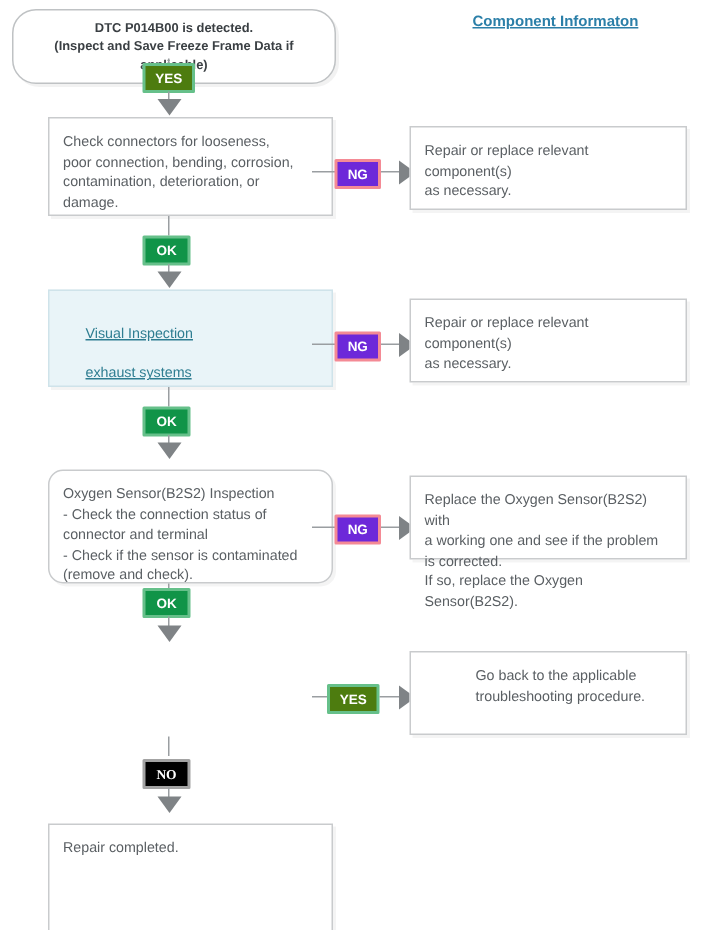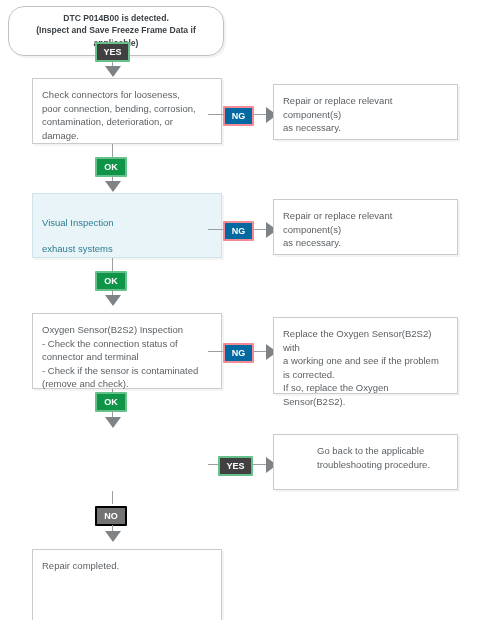--- a/index.html
+++ b/index.html
@@ -41,23 +41,25 @@
 
   
   .fbox.highlight {
     background: #e9f4f8;
     border: 1px solid #cfe3ea;
     padding: 8px 9px 6px 9px;
   }
   .fbox.highlight .linkline {
     display: block;
     color: #2e7d91;
+    text-decoration: underline;
     font-size: 9.5px;
     line-height: 13.2px;
     cursor: pointer;
+    margin-left: 15px;
   }
 
   
   .capsule {
     position: absolute;
     left: 8px;
     top: 6px;
     width: 216px;
     box-sizing: border-box;
     border: 1px solid #bfc2c4;
@@ -92,23 +94,23 @@
     box-sizing: border-box;
     font-size: 9px;
     font-weight: bold;
     color: #ffffff;
     text-align: center;
     line-height: 13px;
     padding: 1.5px 6px;
     border-radius: 1px;
   }
   .badge.ok  { background: #109448; border: 2px solid #66c08a; }
-  .badge.yes { background: #404040; border: 2px solid #66c08a; }
-  .badge.ng  { background: #0369a1; border: 2px solid #f48a95; }
-  .badge.no  { background: #737373; border: 2px solid #000000; }
+  .badge.yes { background: #4d7c0f; border: 2px solid #66c08a; }
+  .badge.ng  { background: #6d28d9; border: 2px solid #f48a95; }
+  .badge.no  { background: #000000; border: 2px solid #a3a3a3; font-family: Liberation Serif, serif; }
 
   
   .vline {
     position: absolute;
     width: 1px;
     background: #9a9ea1;
   }
   .hline {
     position: absolute;
     height: 1px;
@@ -130,20 +132,21 @@
   }
 </style>
 </head>
 <body>
 
 <div class="canvas">
 
   <div class="capsule">DTC P014B00 is detected.
 (Inspect and Save Freeze Frame Data if applicable)</div>
 
+  <div class="comp-link">Component Informaton</div>
 
   <div class="vline" style="left:112px; top:39px; height:11px;"></div>
   <div class="badge yes" style="left:95px; top:42px; width:35px;">YES</div>
   <div class="vline" style="left:112px; top:61px; height:8px;"></div>
   <div class="arrow-down" style="left:105px; top:66px;"></div>
 
   <div class="fbox left" style="top:78px; height:66px;">Check connectors for looseness,
 poor connection, bending, corrosion,
 contamination, deterioration, or damage.</div>
 
@@ -169,31 +172,31 @@
   <div class="hline" style="left:254px; top:229px; width:13px;"></div>
   <div class="arrow-right" style="left:266px; top:222px;"></div>
   <div class="fbox right" style="top:199px; height:56px;">Repair or replace relevant component(s)
 as necessary.</div>
 
   <div class="vline" style="left:112px; top:258px; height:13px;"></div>
   <div class="badge ok" style="left:95px; top:271px; width:32px;">OK</div>
   <div class="vline" style="left:112px; top:290px; height:8px;"></div>
   <div class="arrow-down" style="left:105px; top:295px;"></div>
 
-  <div class="fbox left" style="top:313px; height:76px;">Oxygen Sensor(B2S2) Inspection
+  <div class="fbox left" style="top:313px; height:76px;border-radius:10px;">Oxygen Sensor(B2S2) Inspection
 - Check the connection status of
 connector and terminal
 - Check if the sensor is contaminated
 (remove and check).</div>
 
   <div class="hline" style="left:208px; top:351px; width:16px;"></div>
   <div class="badge ng" style="left:223px; top:343px; width:31px;">NG</div>
   <div class="hline" style="left:254px; top:351px; width:13px;"></div>
   <div class="arrow-right" style="left:266px; top:344px;"></div>
-  <div class="fbox right" style="top:317px; height:77px;">Replace the Oxygen Sensor(B2S2) with
+  <div class="fbox right" style="top:317px; height:56px;">Replace the Oxygen Sensor(B2S2) with
 a working one and see if the problem
 is corrected.
 If so, replace the Oxygen Sensor(B2S2).</div>
 
   <div class="vline" style="left:112px; top:389px; height:12px;"></div>
   <div class="badge ok" style="left:95px; top:392px; width:32px;">OK</div>
   <div class="vline" style="left:112px; top:411px; height:9px;"></div>
   <div class="arrow-down" style="left:105px; top:417px;"></div>
 
 

